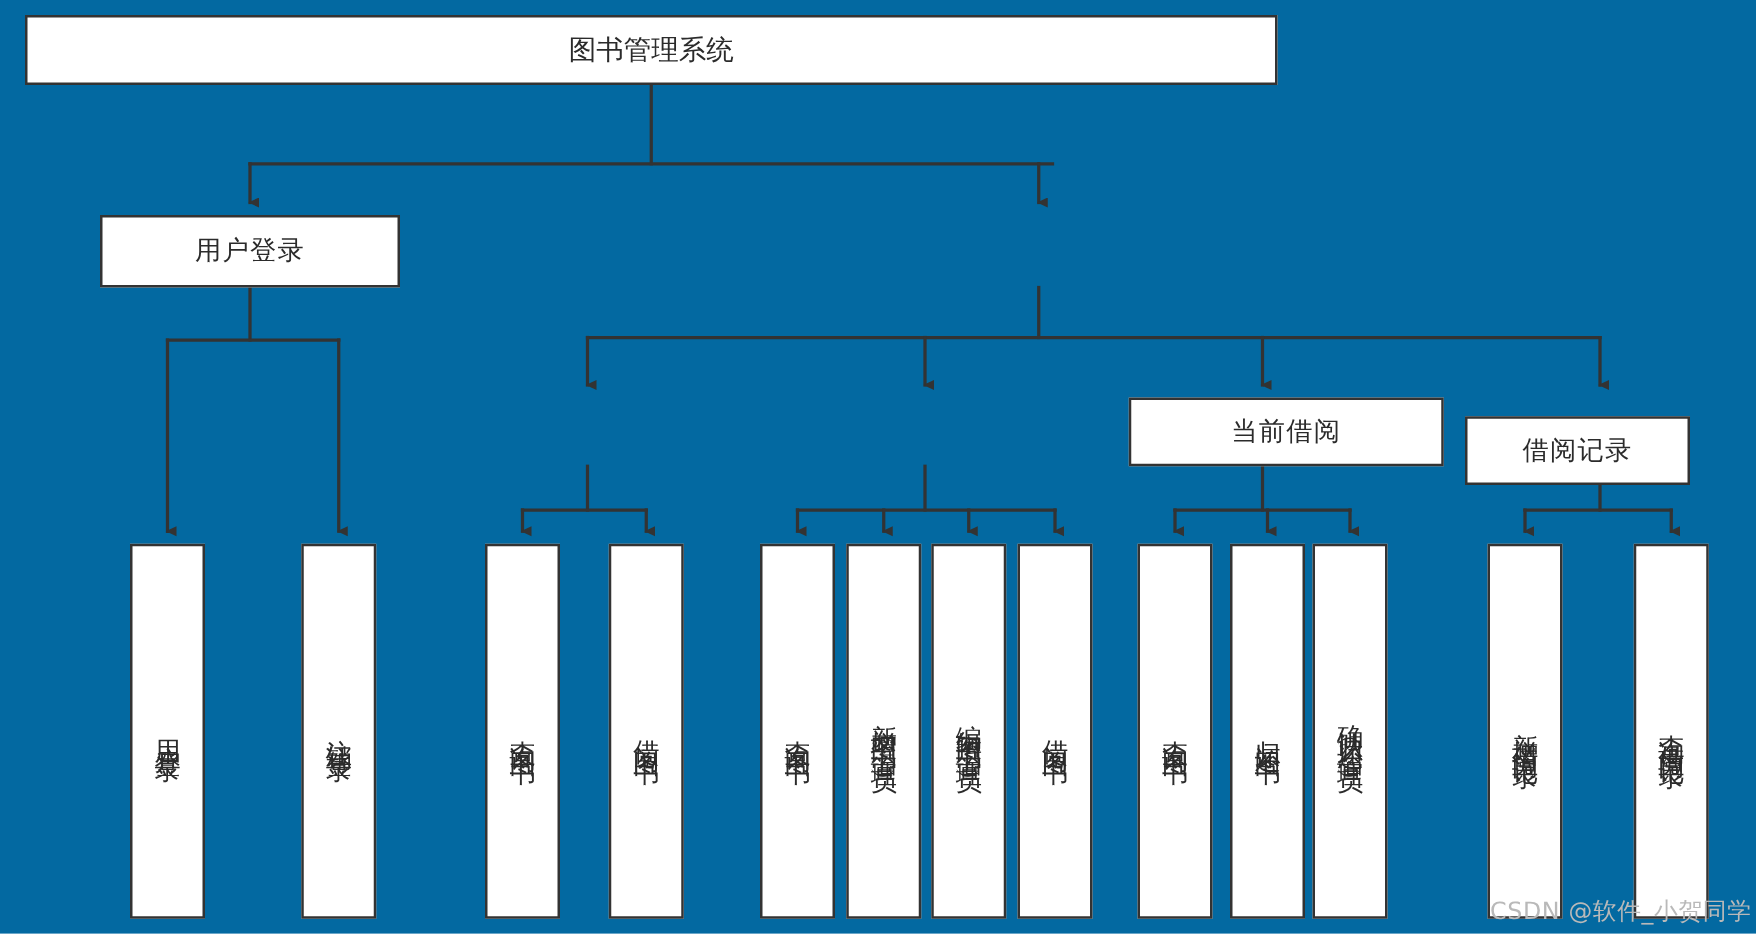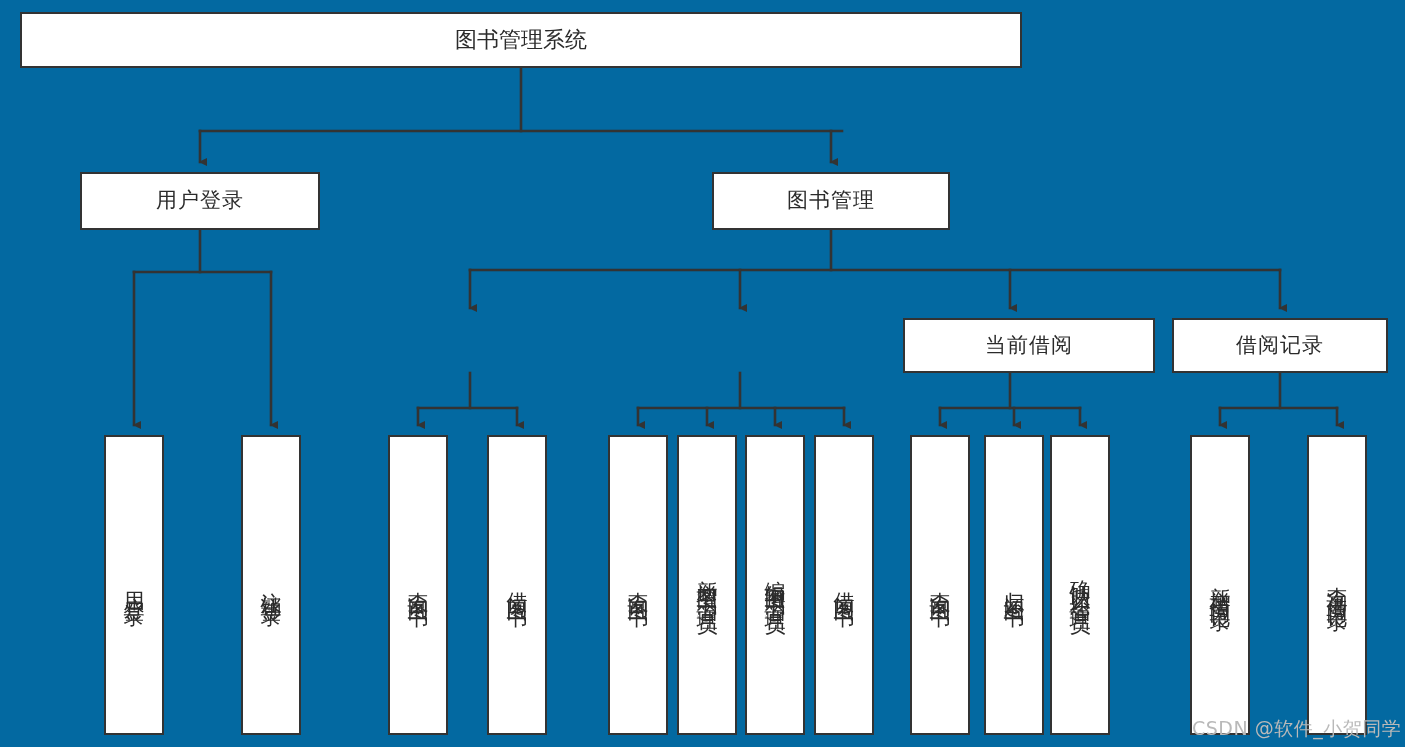--- a/index.html
+++ b/index.html
@@ -122,28 +122,25 @@
     </g>
   </svg>
 
   <div class="node root" id="node-root" style="left: 20px; top: 12px; width: 1002px; height: 56px; border-color: rgb(51, 51, 51); background: rgb(255, 255, 255); color: rgb(43, 43, 43);">
     <span>图书管理系统</span>
   </div>
 
   <div class="node horiz" id="node-l2-0" style="left: 80px; top: 172px; width: 240px; height: 58px; border-color: rgb(51, 51, 51); background: rgb(255, 255, 255); color: rgb(43, 43, 43);">
     <span>用户登录</span>
   </div>
-  <div class="node horiz" id="node-l2-1" style="left: 712px; top: 172px; width: 238px; height: 58px; border-color: rgb(51, 51, 51); background: rgb(255, 255, 255); color: rgb(43, 43, 43);">
-    <span>图书管理</span>
-  </div>
 
   <div class="node horiz" id="node-l3-2" style="left: 903px; top: 318px; width: 252px; height: 55px; border-color: rgb(51, 51, 51); background: rgb(255, 255, 255); color: rgb(43, 43, 43);">
     <span>当前借阅</span>
   </div>
-  <div class="node horiz" id="node-l3-3" style="left: 1172px; top: 318px; width: 216px; height: 55px; border-color: rgb(51, 51, 51); background: rgb(255, 255, 255); color: rgb(43, 43, 43);">
+  <div class="node horiz" id="node-l3-3" style="left: 1172px; top: 333px; width: 180px; height: 55px; border-color: rgb(51, 51, 51); background: rgb(255, 255, 255); color: rgb(43, 43, 43);">
     <span>借阅记录</span>
   </div>
 
   <div class="node leaf" id="node-leaf-0" style="left: 104px; top: 435px; width: 60px; height: 300px; border-color: rgb(51, 51, 51); background: rgb(255, 255, 255); color: rgb(43, 43, 43);">
     <span class="leaf-label">用户登录</span>
   </div>
   <div class="node leaf" id="node-leaf-1" style="left: 241px; top: 435px; width: 60px; height: 300px; border-color: rgb(51, 51, 51); background: rgb(255, 255, 255); color: rgb(43, 43, 43);">
     <span class="leaf-label">注销登录</span>
   </div>
   <div class="node leaf" id="node-leaf-2" style="left: 388px; top: 435px; width: 60px; height: 300px; border-color: rgb(51, 51, 51); background: rgb(255, 255, 255); color: rgb(43, 43, 43);">

